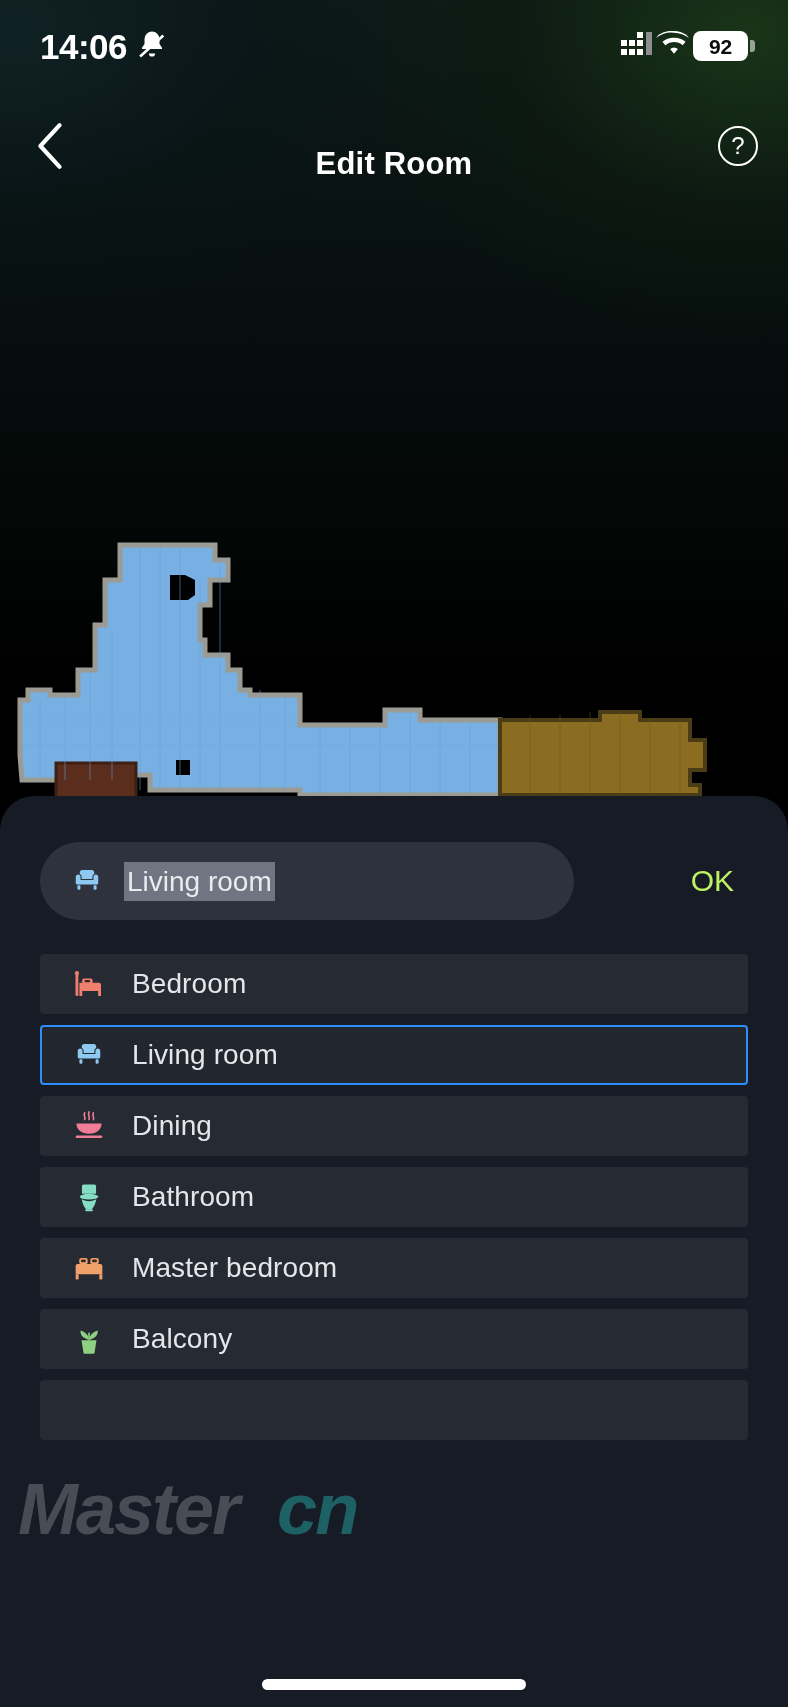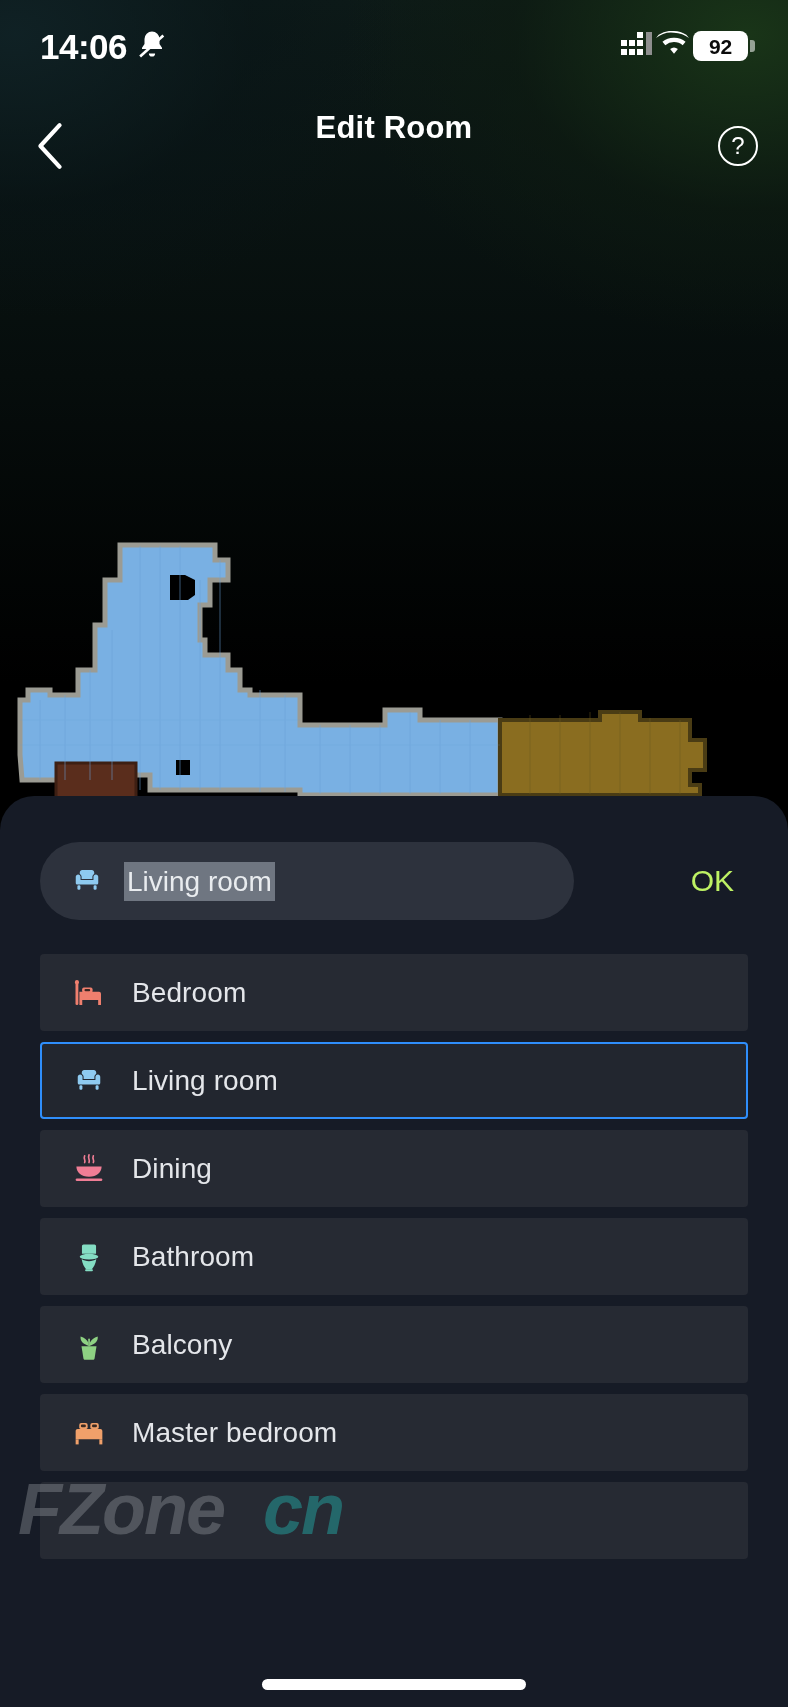--- a/index.html
+++ b/index.html
@@ -54,21 +54,21 @@
     border-radius:0 3px 3px 0;
   }
   .battery span {
     color:#0b0b0b; font-size:21px; font-weight:700; line-height:1;
     letter-spacing:-0.3px;
   }
 
   
   .header {
     position:absolute; top:110px; left:0; right:0; height:72px;
-    display:flex; align-items:flex-start; z-index:5;
+    display:flex; align-items:flex-end; z-index:5;
   }
   .back-btn {
     width:76px; height:72px; display:flex; align-items:center; justify-content:center;
     margin-left:12px; cursor:pointer;
   }
   .header-title {
     flex:1; text-align:center;
     color:#fff; font-size:31px; font-weight:700; letter-spacing:0.2px;
   }
   .help-btn {
@@ -129,21 +129,21 @@
     padding:10px 14px;
     cursor:pointer;
     user-select:none;
   }
 
   
   .room-list {
     position:absolute; top:158px; left:40px; right:40px; bottom:0;
   }
   .room-item {
-    height:77px;
+    height:60px;
     background:#262a33;
     border-radius:4px;
     display:flex; align-items:center;
     padding-left:26px;
     gap:22px;
     margin-bottom:11px;
     border:2px solid transparent;
     cursor:pointer;
   }
   .room-item.selected {
@@ -367,52 +367,52 @@
             <ellipse cx="12" cy="11.8" rx="6.2" ry="1.9"></ellipse>
             <path d="M7.1 13.4c.4 3.2 1.8 5.6 3.1 6.9h3.6c1.3-1.3 2.7-3.7 3.1-6.9-1.2.9-3 1.4-4.9 1.4s-3.7-.5-4.9-1.4z"></path>
             <rect x="9.4" y="20.2" width="5.2" height="1.3" rx="0.6"></rect>
           </svg>
         </span>
         <span class="room-label">Bathroom</span>
       </div>
 
       <div class="room-item">
         <span class="room-icon">
-          <svg width="36" height="36" viewBox="0 0 24 24" fill="#8ed183">
-            <path d="M11.6 10.5C10.8 8.6 8.9 6.9 6.4 6.3c-.3 2.6 1.1 4.2 3 5.2.9.5 1.7.8 2.2 1z"></path>
-            <path d="M12.6 10.5c.8-1.9 2.7-3.6 5.2-4.2.3 2.6-1.1 4.2-3 5.2-.9.5-1.7.8-2.2 1z"></path>
-            <rect x="11.5" y="7.6" width="1.1" height="5.4" rx="0.5"></rect>
-            <path d="M7 12.8h10l-1.3 8.2c-.1.5-.5.9-1 .9H9.3c-.5 0-.9-.4-1-.9L7 12.8z"></path>
-          </svg>
-        </span>
-        <span class="room-label">Balcony</span>
-      </div>
-
-      <div class="room-item">
-        <span class="room-icon">
           <svg width="36" height="36" viewBox="0 0 24 24">
             <path d="M4.4 9.4h15.2c.7 0 1.3.6 1.3 1.3v5.5H3.1v-5.5c0-.7.6-1.3 1.3-1.3z" fill="#f0a06a"></path>
             <rect x="5.5" y="5.3" width="5.6" height="4.1" rx="1.3" fill="#f0a06a"></rect>
             <rect x="12.9" y="5.3" width="5.6" height="4.1" rx="1.3" fill="#f0a06a"></rect>
             <rect x="6.6" y="6.4" width="3.3" height="1.8" rx="0.8" fill="#3a2a22"></rect>
             <rect x="14" y="6.4" width="3.3" height="1.8" rx="0.8" fill="#3a2a22"></rect>
             <rect x="3.1" y="16.2" width="2" height="3.4" fill="#f0a06a"></rect>
             <rect x="18.9" y="16.2" width="2" height="3.4" fill="#f0a06a"></rect>
           </svg>
         </span>
         <span class="room-label">Master bedroom</span>
       </div>
 
       <div class="room-item">
+        <span class="room-icon">
+          <svg width="36" height="36" viewBox="0 0 24 24" fill="#8ed183">
+            <path d="M11.6 10.5C10.8 8.6 8.9 6.9 6.4 6.3c-.3 2.6 1.1 4.2 3 5.2.9.5 1.7.8 2.2 1z"></path>
+            <path d="M12.6 10.5c.8-1.9 2.7-3.6 5.2-4.2.3 2.6-1.1 4.2-3 5.2-.9.5-1.7.8-2.2 1z"></path>
+            <rect x="11.5" y="7.6" width="1.1" height="5.4" rx="0.5"></rect>
+            <path d="M7 12.8h10l-1.3 8.2c-.1.5-.5.9-1 .9H9.3c-.5 0-.9-.4-1-.9L7 12.8z"></path>
+          </svg>
+        </span>
+        <span class="room-label">Balcony</span>
+      </div>
+
+      <div class="room-item">
         <span class="room-icon"></span>
         <span class="room-label"></span>
       </div>
 
     </div>
   </div>
 
   <div class="watermark">
-    <span class="w-grey">FZone</span><span class="w-teal">cn</span>
+    <span class="w-grey">Master</span><span class="w-teal">cn</span>
   </div>
 
   <div class="home-indicator"></div>
 
 </div>
 
 </body></html>

